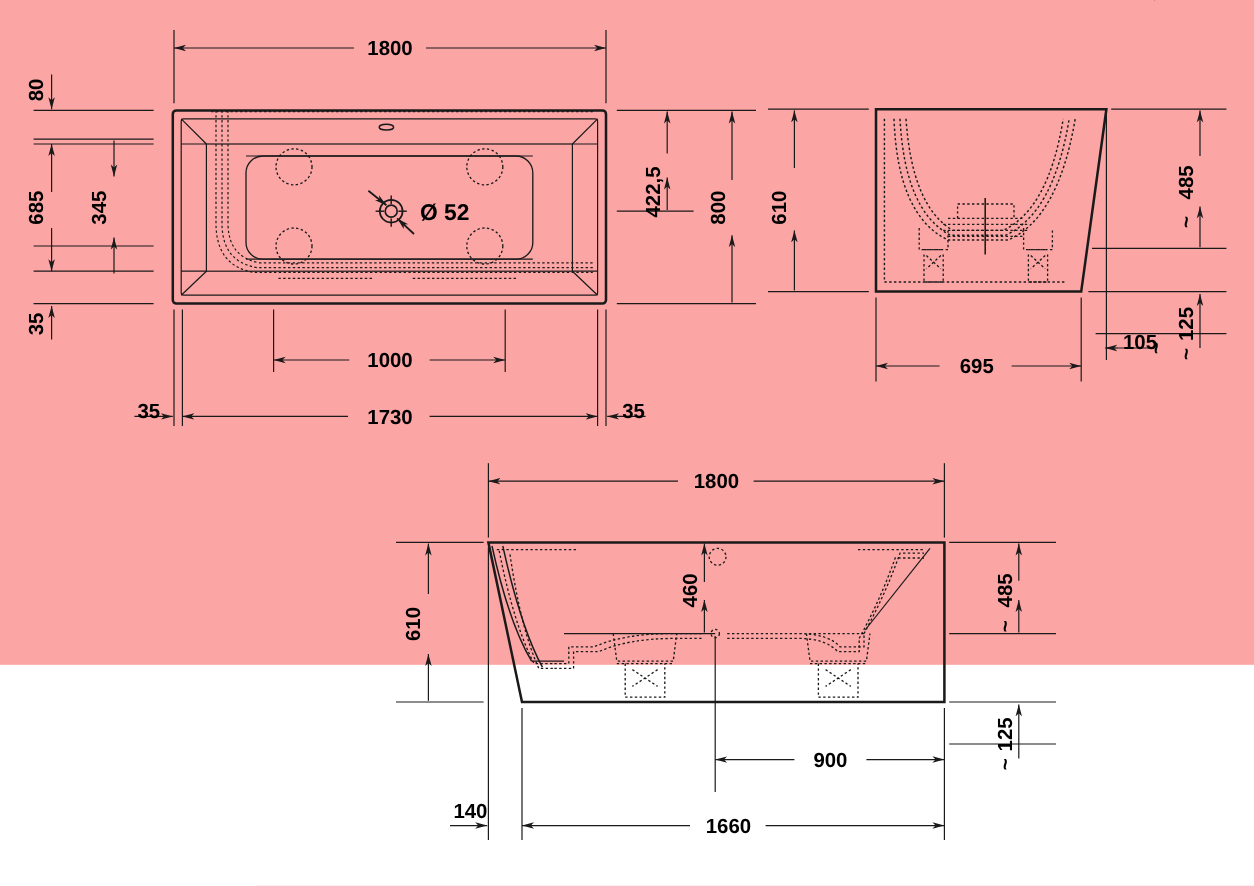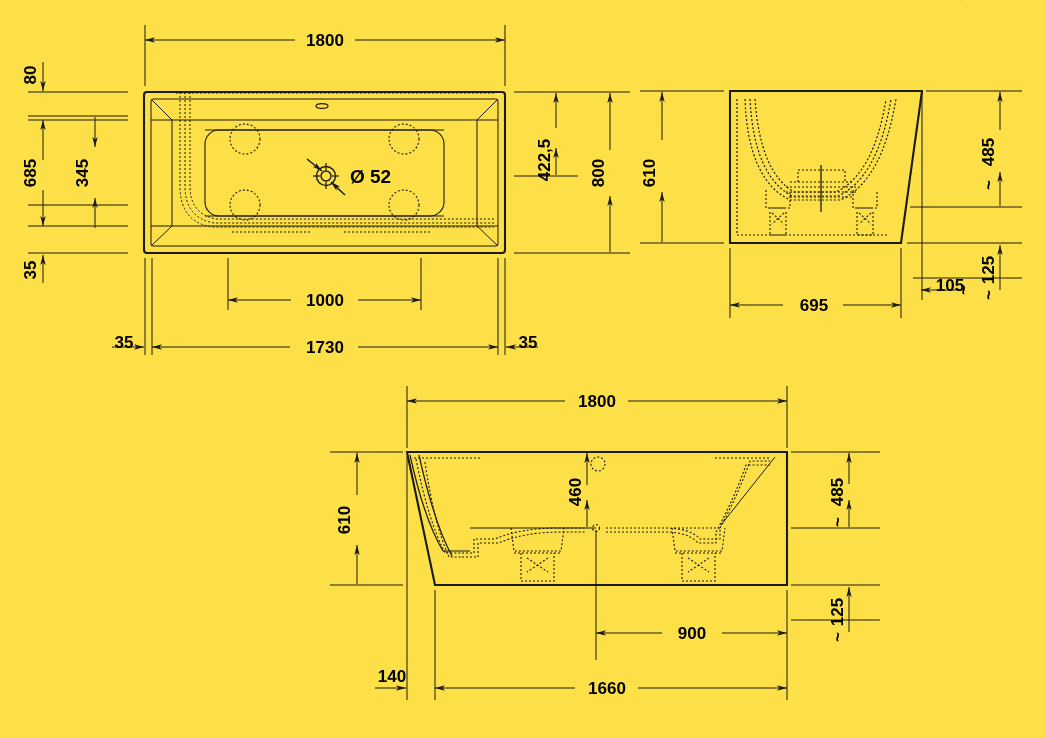--- a/index.html
+++ b/index.html
@@ -9,22 +9,22 @@
   }
   body {
     width: 1045px;
     height: 738px;
     font-family: "Liberation Sans", sans-serif;
     overflow: hidden;
   }
   #drawing-root {
     position: relative;
     width: 1045px;
-    height: 738px;
-    background: #fde047;
+    height: 554px;
+    background: #fca5a5;
   }
   svg#cad {
     position: absolute;
     top: 0;
     left: 0;
     width: 1045px;
     height: 738px;
   }
   .dim-text {
     font-family: "Liberation Sans", sans-serif;

